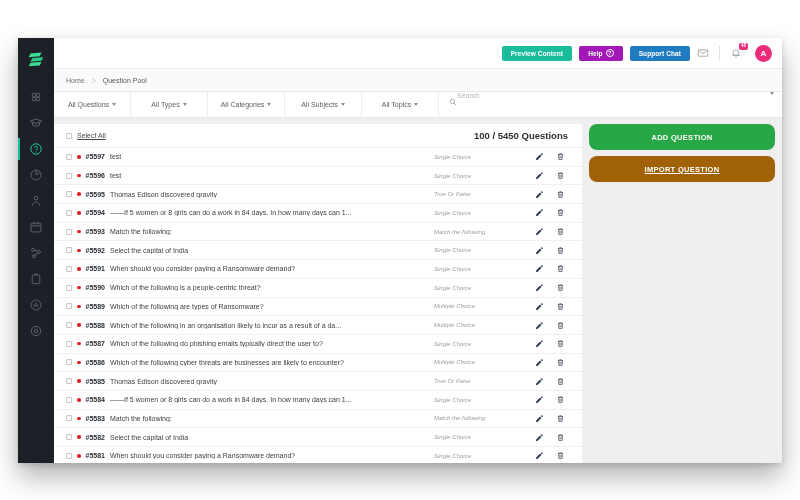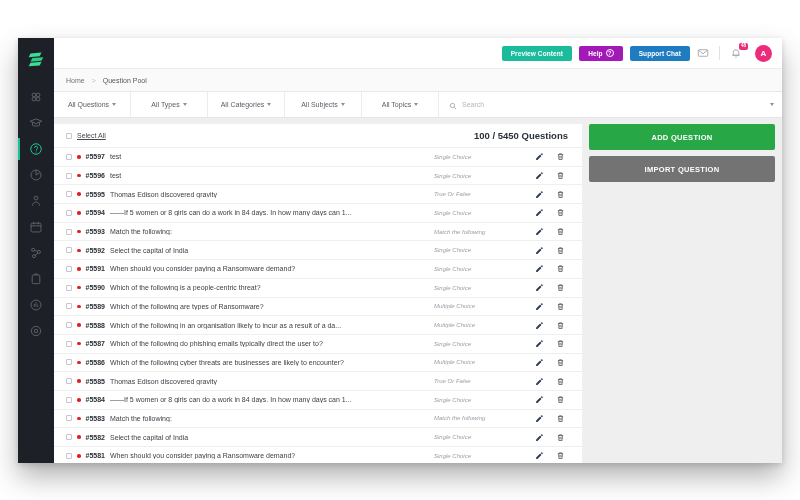--- a/index.html
+++ b/index.html
@@ -106,21 +106,21 @@
     display: flex; align-items: center; justify-content: center;
     font-size: 7px; color: #585d64; gap: 3px;
     border-right: 1px solid #ececec; cursor: pointer;
     width: 77px; flex: 0 0 77px;
   }
   .caret {
     width: 0; height: 0; border-left: 2.5px solid transparent;
     border-right: 2.5px solid transparent; border-top: 3px solid #8b9097;
   }
   .searchwrap {
-    flex: 1 1 auto; display: flex; align-items: center; gap: 5px;
+    flex: 1 1 auto; display: flex; align-items: flex-start; 
     padding: 0 8px 0 10px; min-width: 0;
   }
   .searchwrap svg { width: 8px; height: 8px; color: #8e949b; flex:0 0 auto;}
   .searchwrap input {
     border: none; outline: none; font-size: 7px; color: #55595f;
     font-family: "Liberation Sans", sans-serif; flex: 1 1 auto; background: transparent;
   }
   .searchwrap input::placeholder { color: #b2b6bb; }
 
   
@@ -159,28 +159,28 @@
     width: 92px; flex: 0 0 92px;
   }
   .act { width: 16px; flex: 0 0 16px; display: flex; justify-content: center; cursor: pointer; }
   .act svg { width: 9px; height: 9px; display:block; }
   .pencil { color: #2b3a52; }
   .trash  { color: #3b4452; }
 
   
   .sidecol { width: 186px; flex: 0 0 186px; display: flex; flex-direction: column; gap: 6px; }
   .bigbtn {
-    height: 26px; border-radius: 2px; color: #fff;
+    height: 26px; border-radius: 8px; color: #fff;
     font-size: 7.5px; font-weight: bold; letter-spacing: .3px;
     display: flex; align-items: center; justify-content: center;
     cursor: pointer;
   }
   .bigbtn.green { background: #22a council; }
   .green { background: #27a745; }
-  .blue  { background: #737373; }
+  .blue  { background: #a16207; text-decoration: underline; }
 </style>
 </head>
 <body>
 
 <div id="stage">
   <div class="app-window">
 
     <div class="rail">
       <div class="rail-logo">
         <svg viewBox="0 0 24 24" fill="none">

